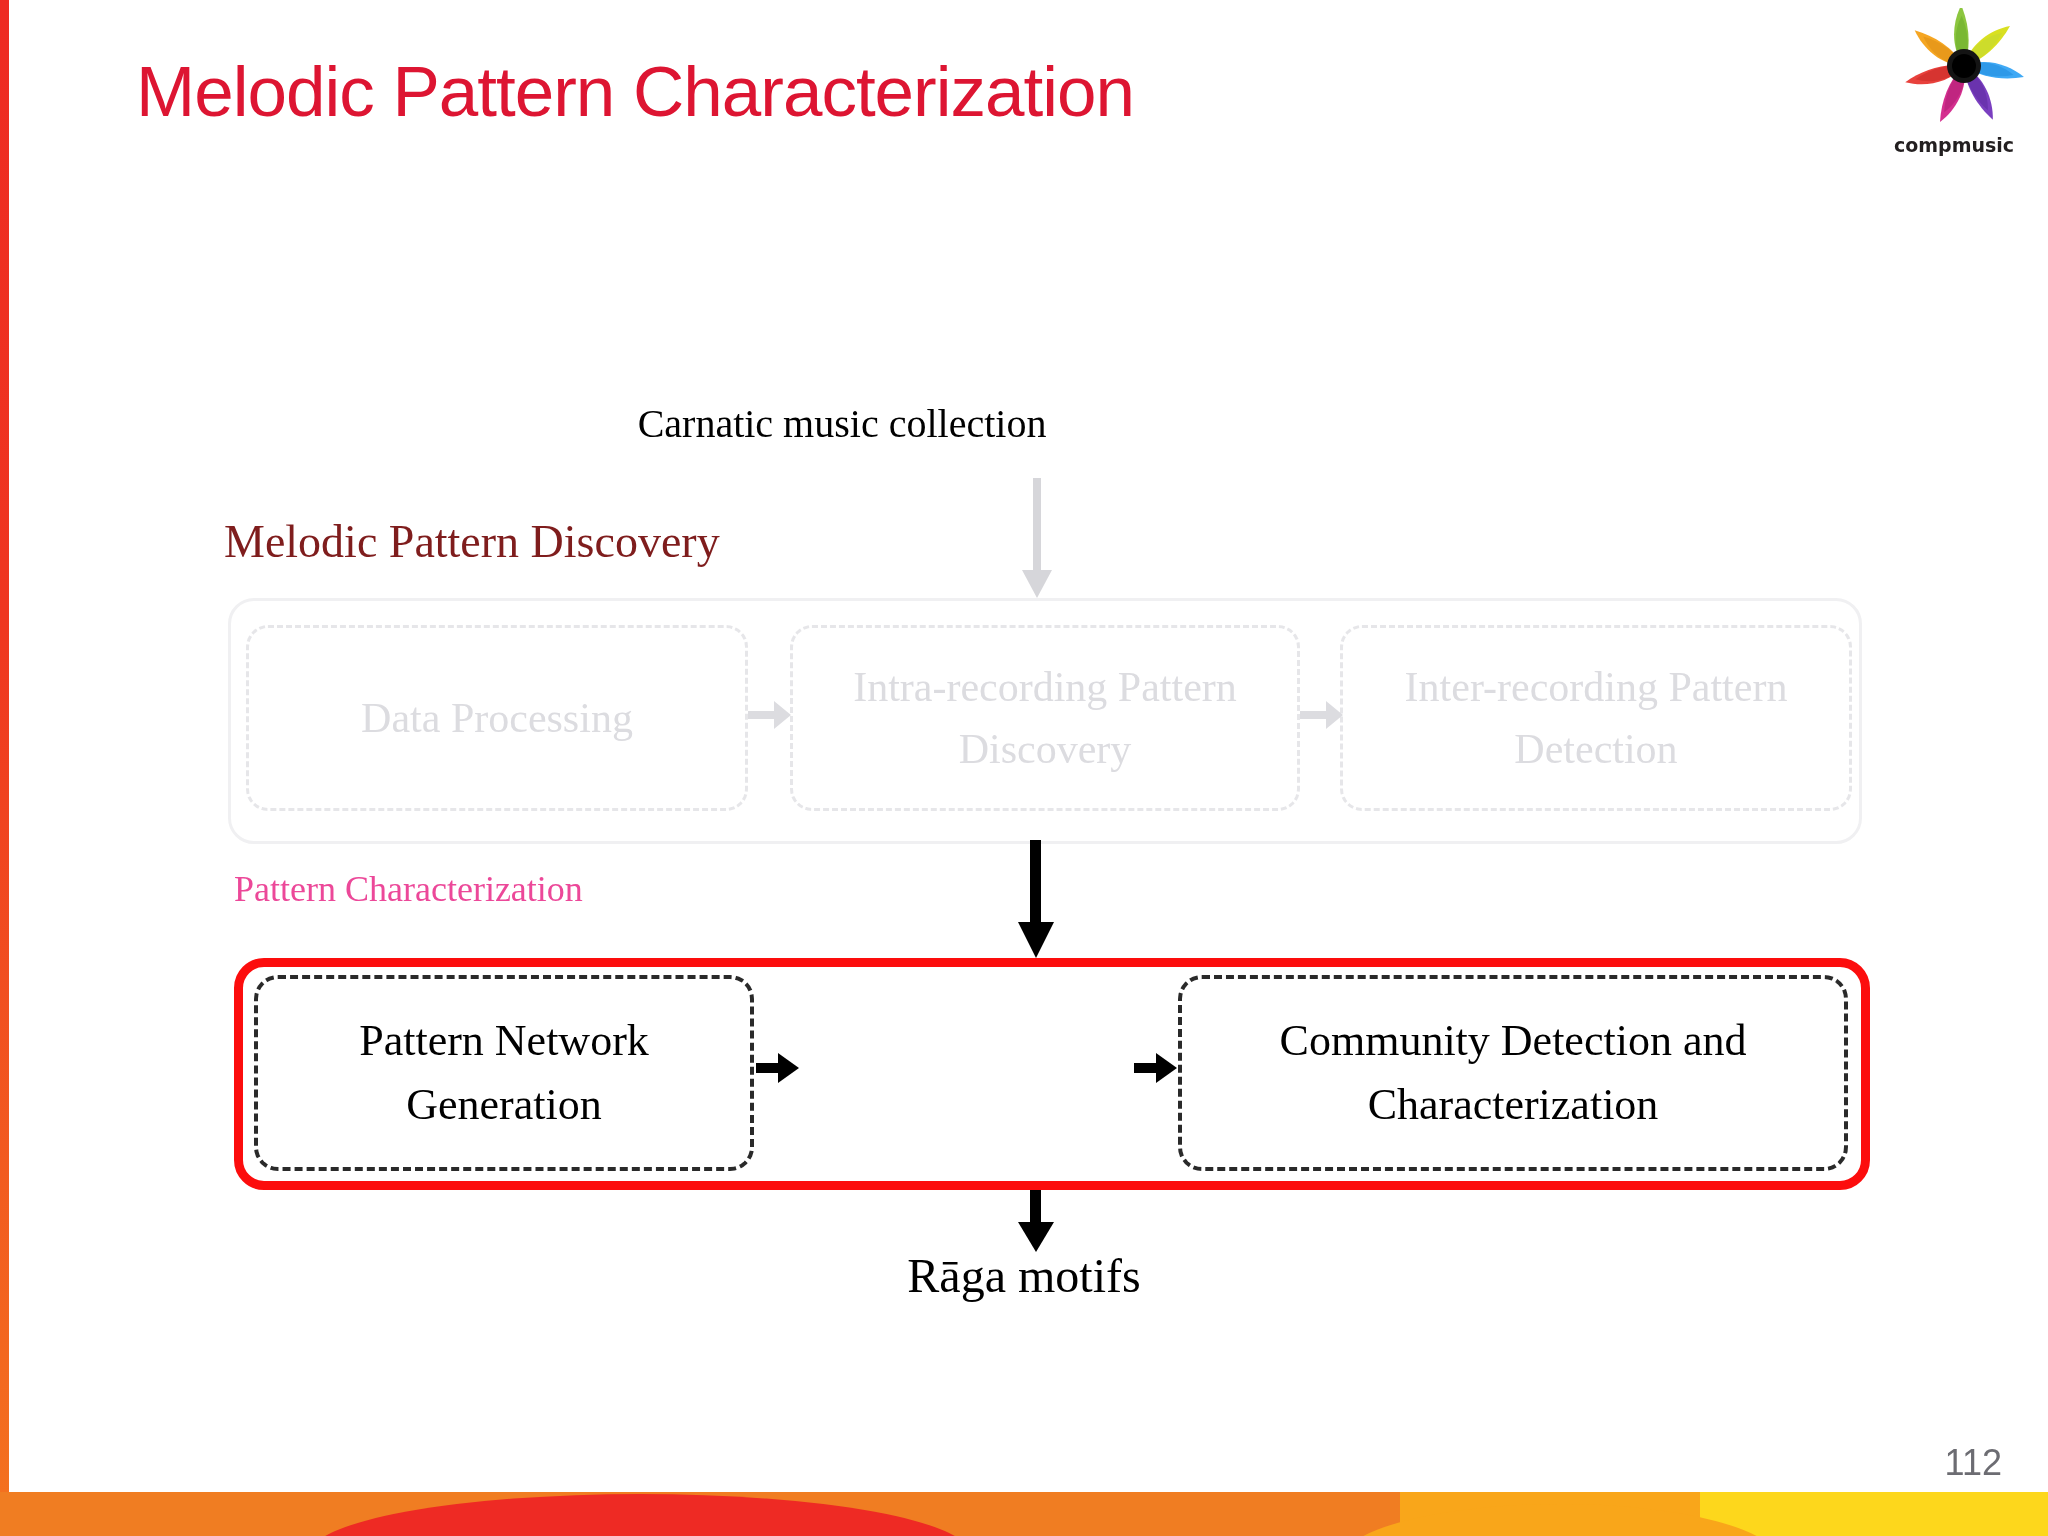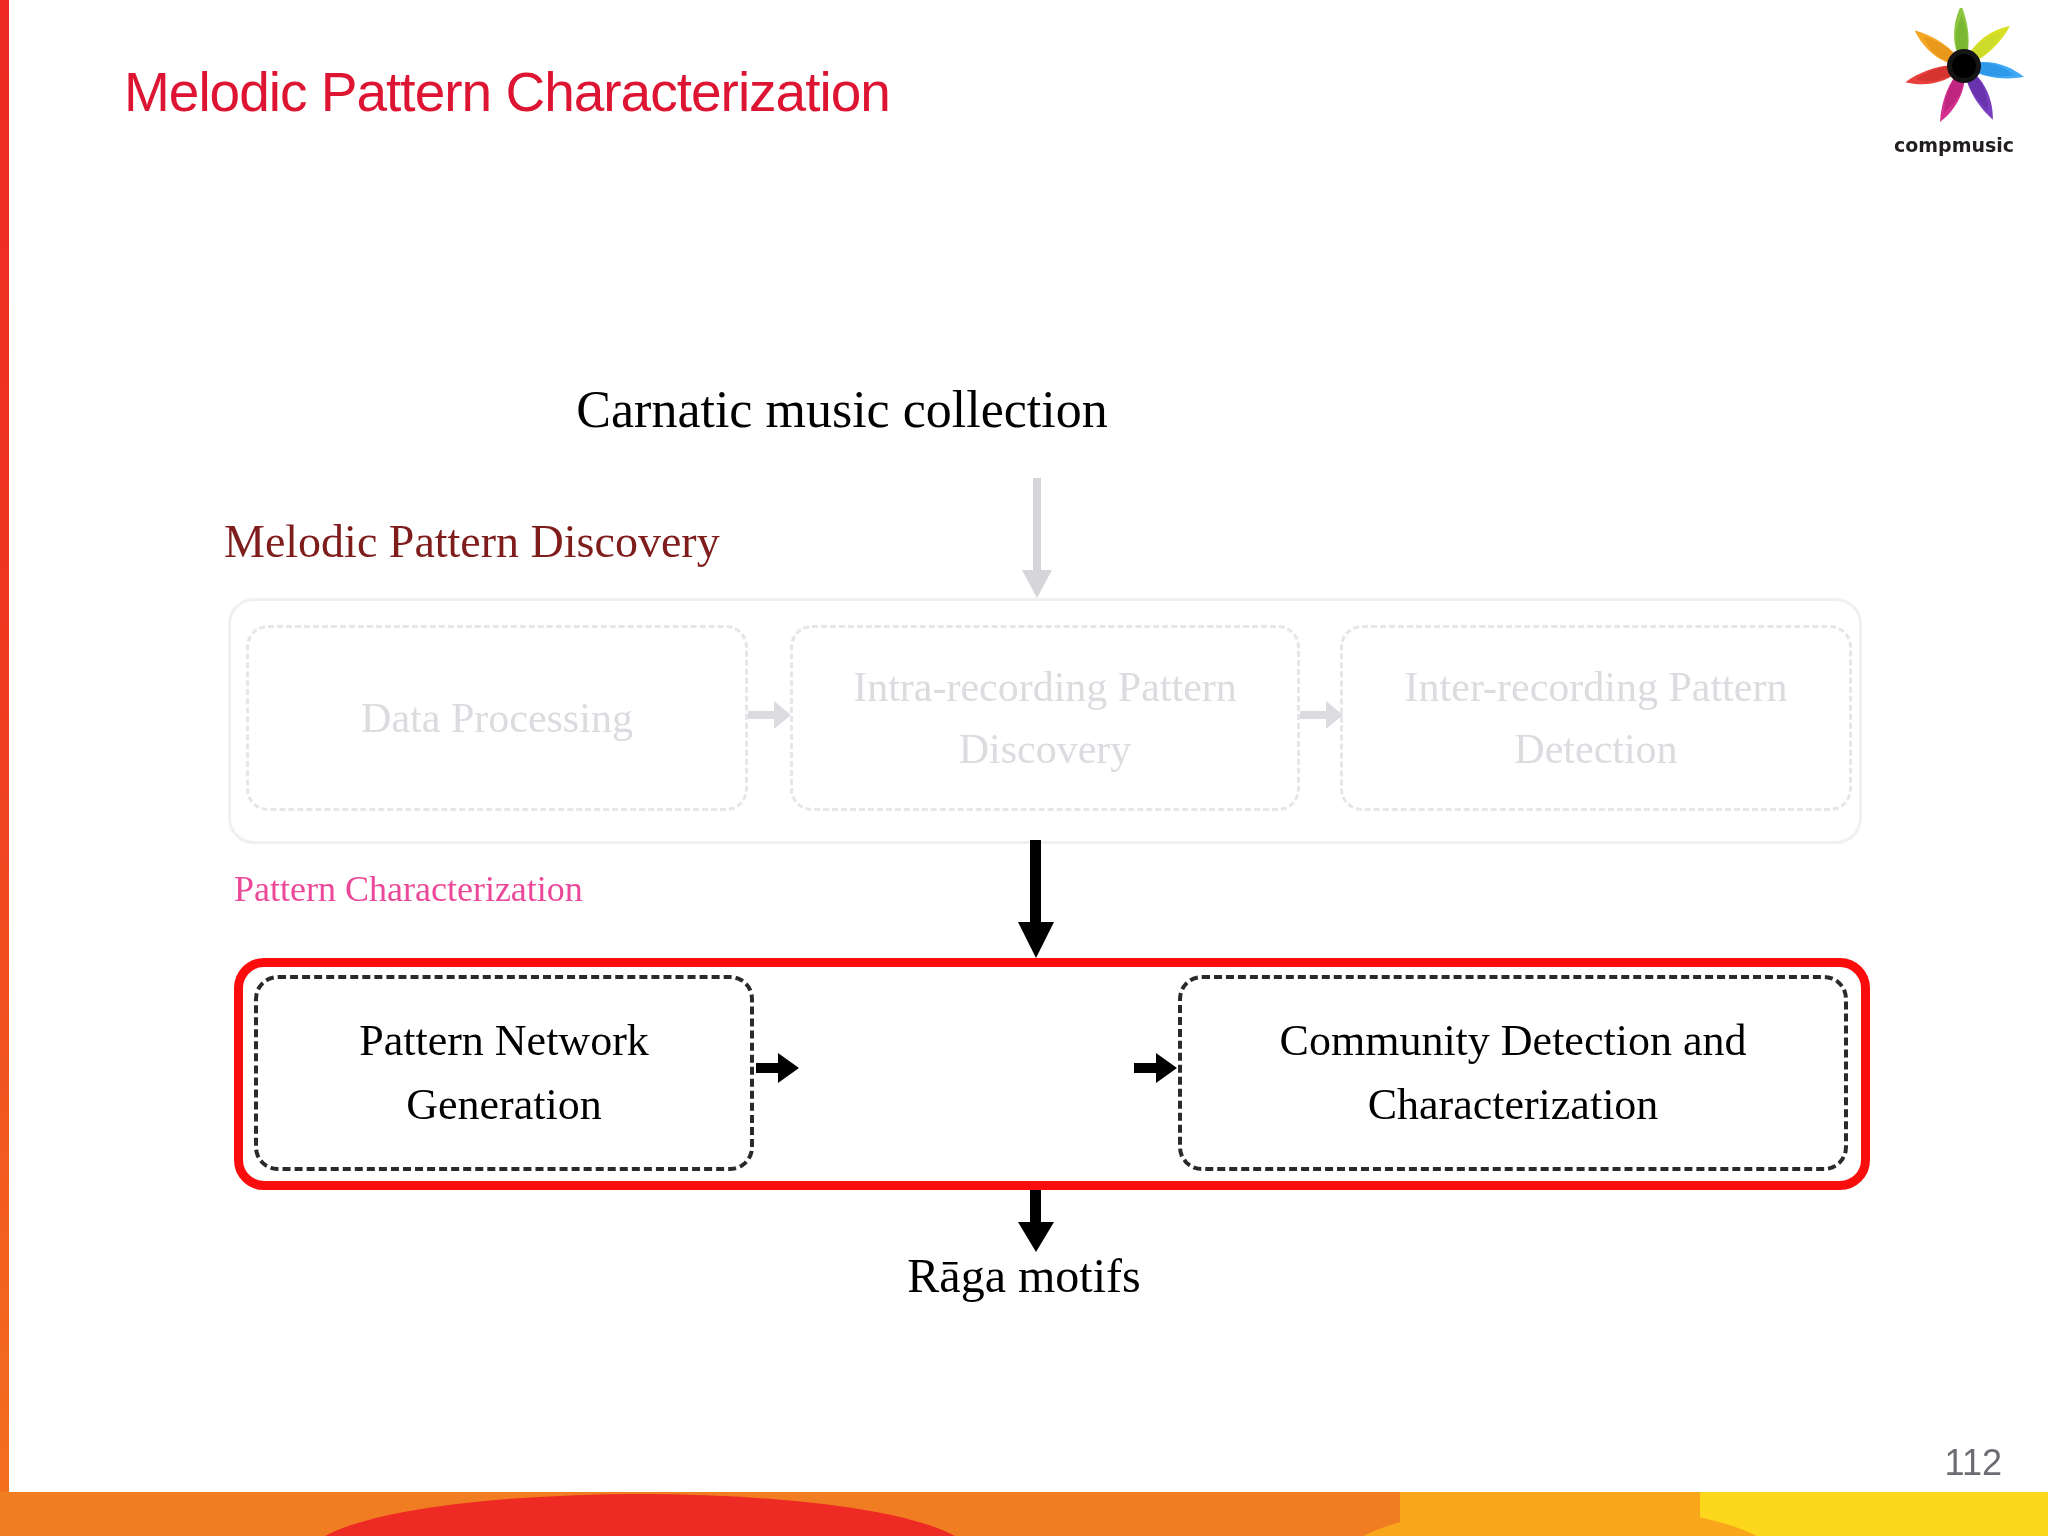--- a/index.html
+++ b/index.html
@@ -21,24 +21,24 @@
     left: 0;
     top: 0;
     width: 9px;
     height: 1536px;
     background: linear-gradient(to bottom, #ee2a22 0%, #ef3620 40%, #f4731f 100%);
   }
 
   
   .slide-title {
     position: absolute;
-    left: 124px;
+    left: 136px;
     top: 44px;
     font-family: "Liberation Sans", sans-serif;
-    font-size: 55px;
+    font-size: 71px;
     line-height: 96px;
     letter-spacing: -1px;
     color: #dd1532;
     font-weight: 400;
     white-space: nowrap;
   }
 
   
   .logo {
     position: absolute;
@@ -66,23 +66,23 @@
 
   .dlabel {
     position: absolute;
     font-family: "Liberation Serif", serif;
     color: #000000;
     white-space: nowrap;
   }
 
   
   .caption-top {
-    left: 0; top: 380px; width: 1684px;
+    left: 0; top: 400px; width: 1684px;
     text-align: center;
-    font-size: 52px;
+    font-size: 40px;
   }
   .caption-bottom {
     left: 0; top: 1248px; width: 2048px;
     text-align: center;
     font-size: 48px;
   }
 
   
   .section-head-faded {
     left: 224px; top: 515px;

